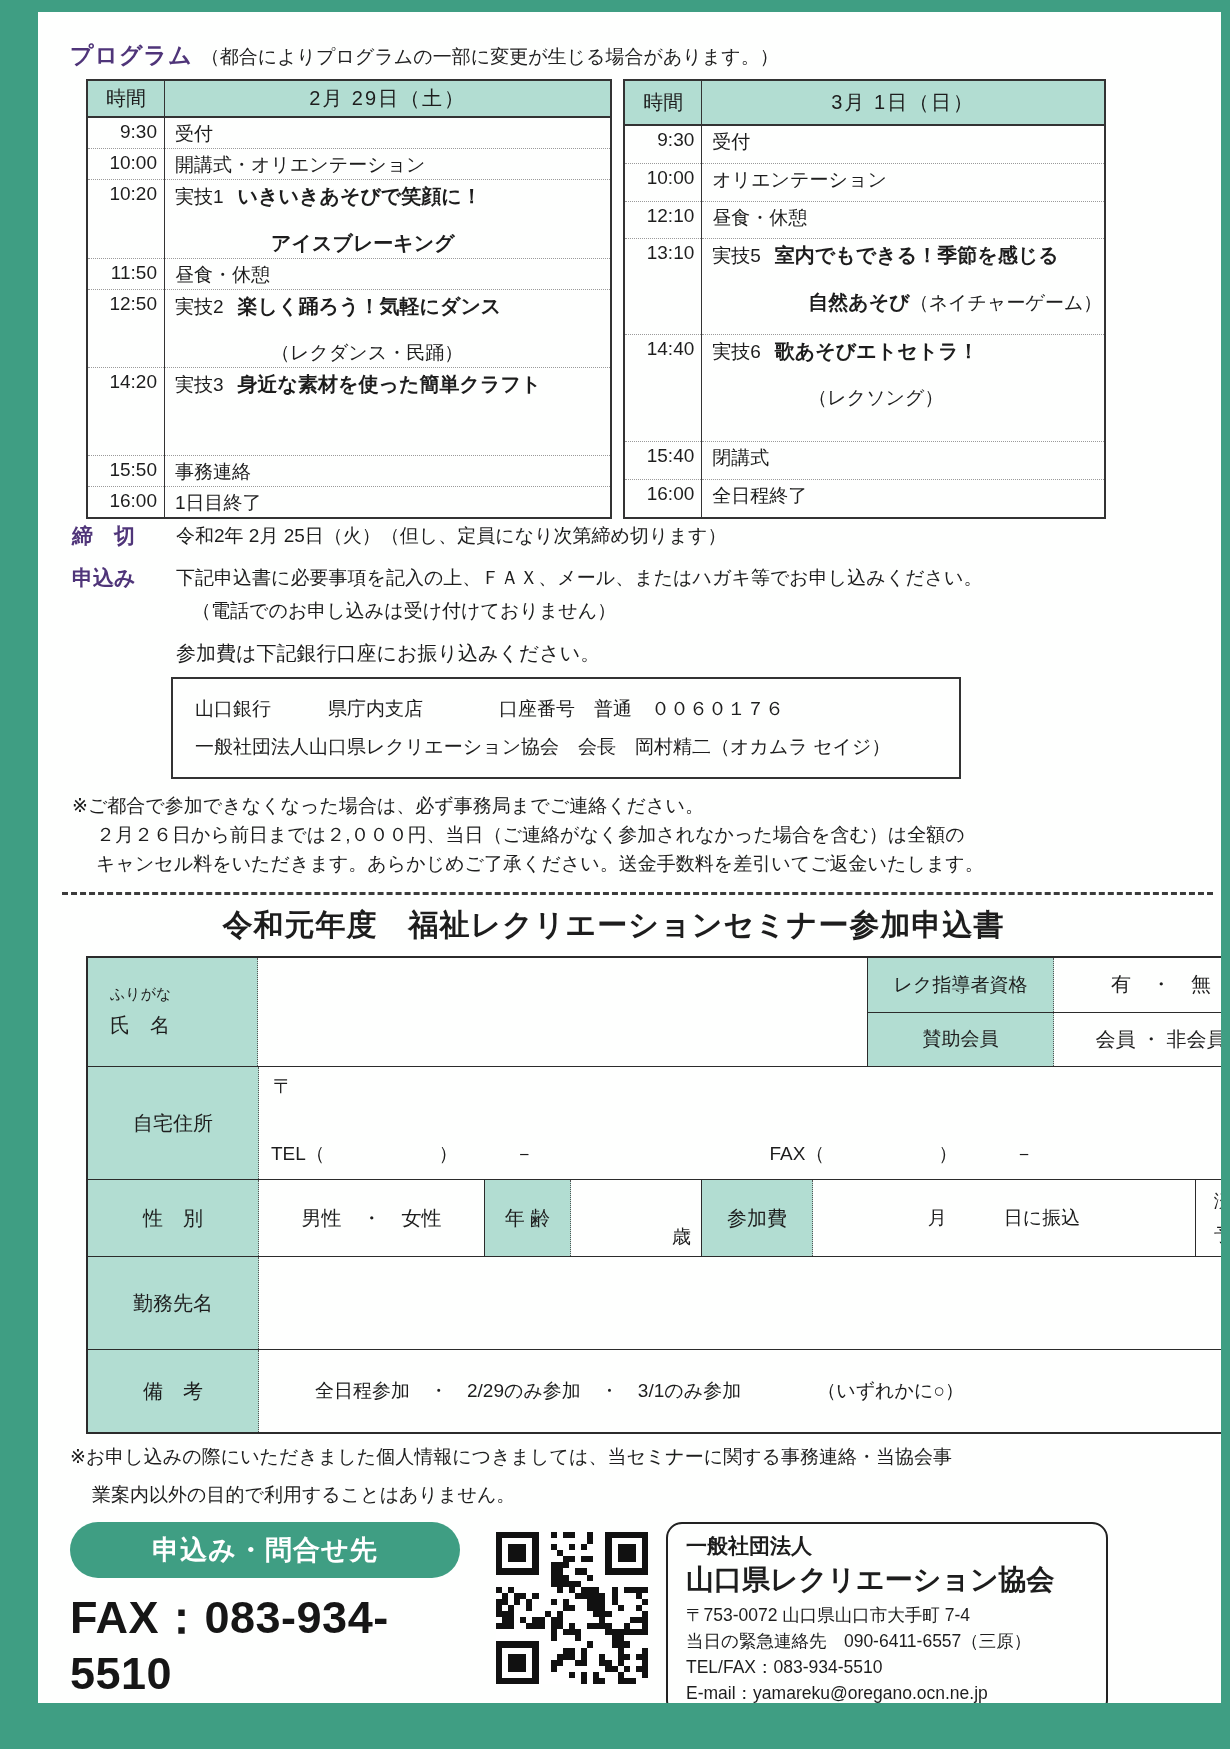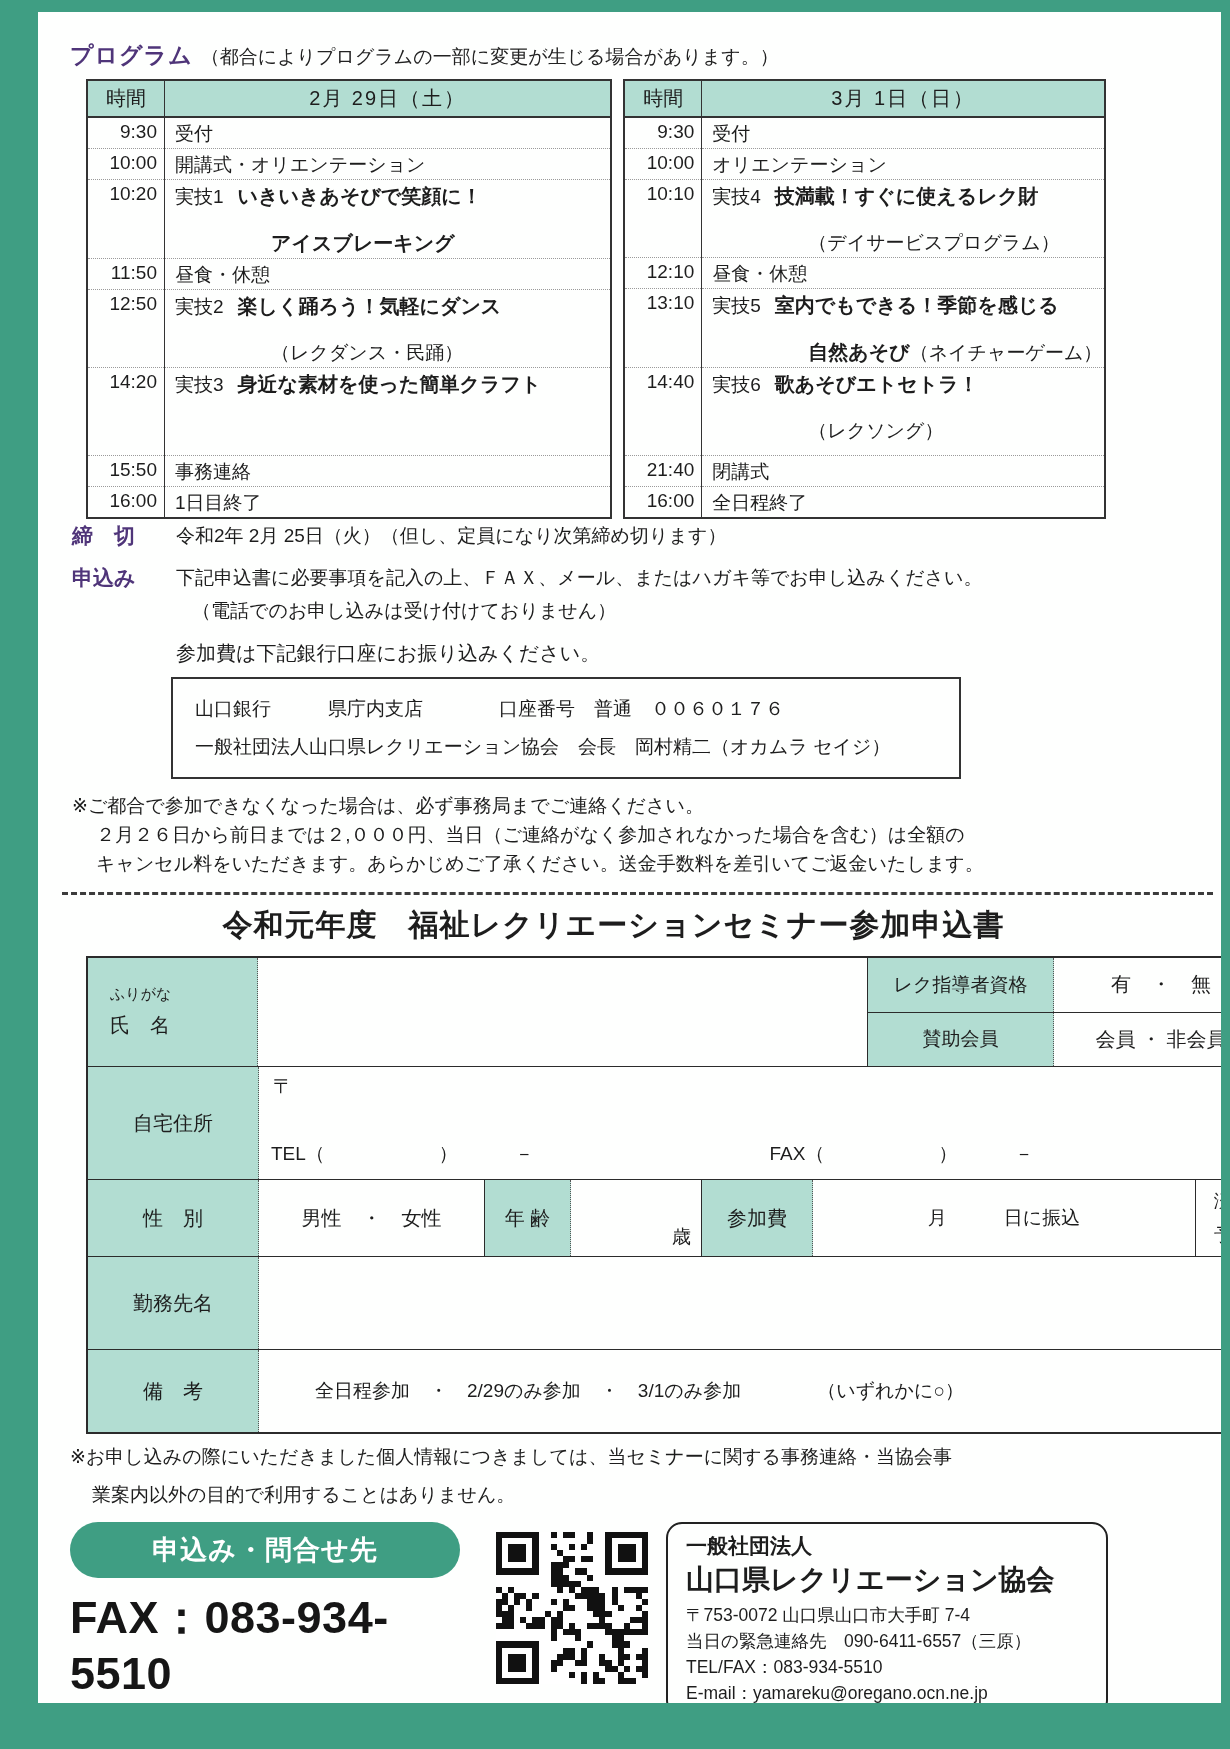--- a/index.html
+++ b/index.html
@@ -160,47 +160,40 @@
           <th>3月 1日（日）</th>
         </tr>
         <tr class="h1">
           <td class="tt">9:30</td>
           <td class="tc"><span>受付</span></td>
         </tr>
         <tr class="h1">
           <td class="tt">10:00</td>
           <td class="tc"><span>オリエンテーション</span></td>
         </tr>
-        <tr class="h2">
-          <td class="tt">10:10</td>
-          <td class="tc">
-            <div class="l1"><span class="pre">実技4</span><b>技満載！すぐに使えるレク財</b></div>
-            <div class="l2"><span>（デイサービスプログラム）</span></div>
-          </td>
-        </tr>
         <tr class="h1">
           <td class="tt">12:10</td>
           <td class="tc"><span>昼食・休憩</span></td>
         </tr>
         <tr class="h2">
           <td class="tt">13:10</td>
           <td class="tc">
             <div class="l1"><span class="pre">実技5</span><b>室内でもできる！季節を感じる</b></div>
             <div class="l2"><b>自然あそび</b><span>（ネイチャーゲーム）</span></div>
           </td>
         </tr>
         <tr class="h3">
           <td class="tt">14:40</td>
           <td class="tc">
             <div class="l1"><span class="pre">実技6</span><b>歌あそびエトセトラ！</b></div>
             <div class="l2"><span>（レクソング）</span></div>
           </td>
         </tr>
         <tr class="h1">
-          <td class="tt">21:40</td>
+          <td class="tt">15:40</td>
           <td class="tc"><span>閉講式</span></td>
         </tr>
         <tr class="h1">
           <td class="tt">16:00</td>
           <td class="tc"><span>全日程終了</span></td>
         </tr>
       </tbody>
         </table>
     </div>
 

